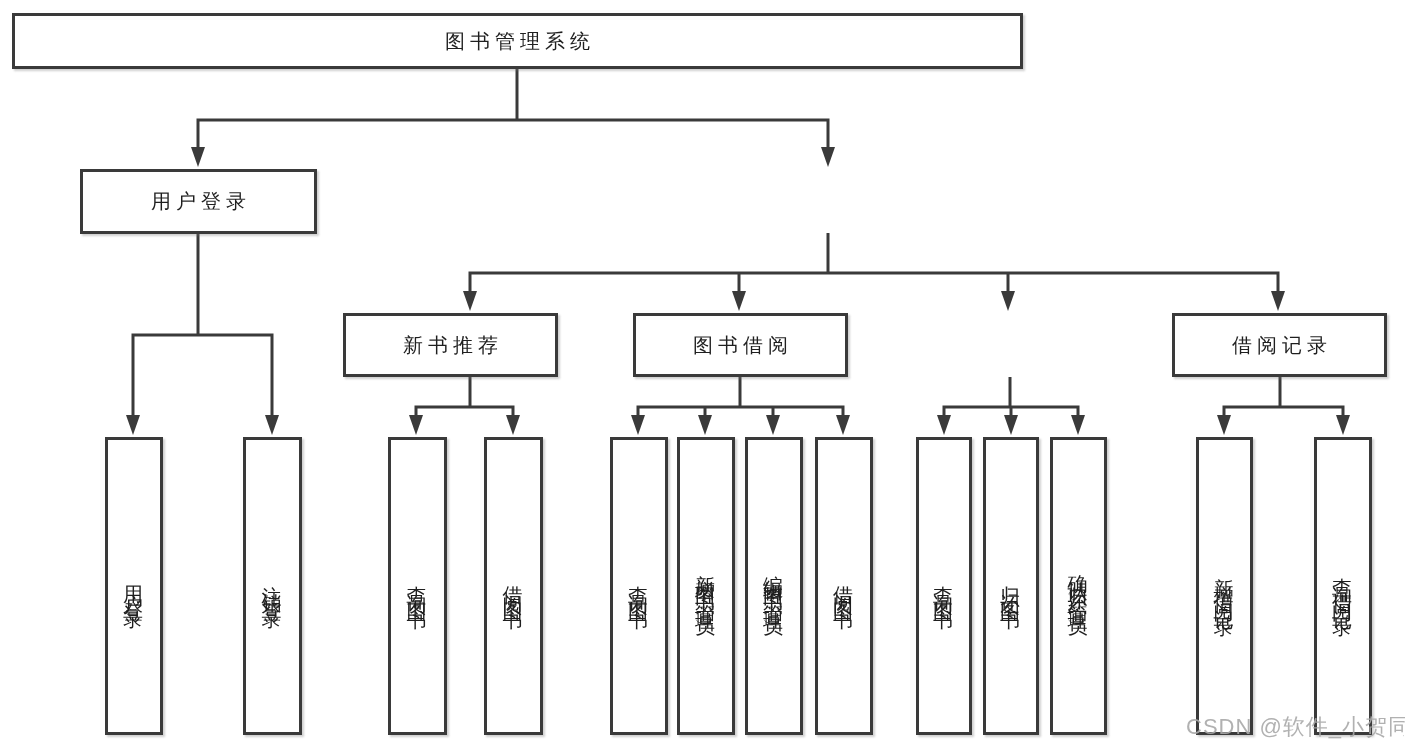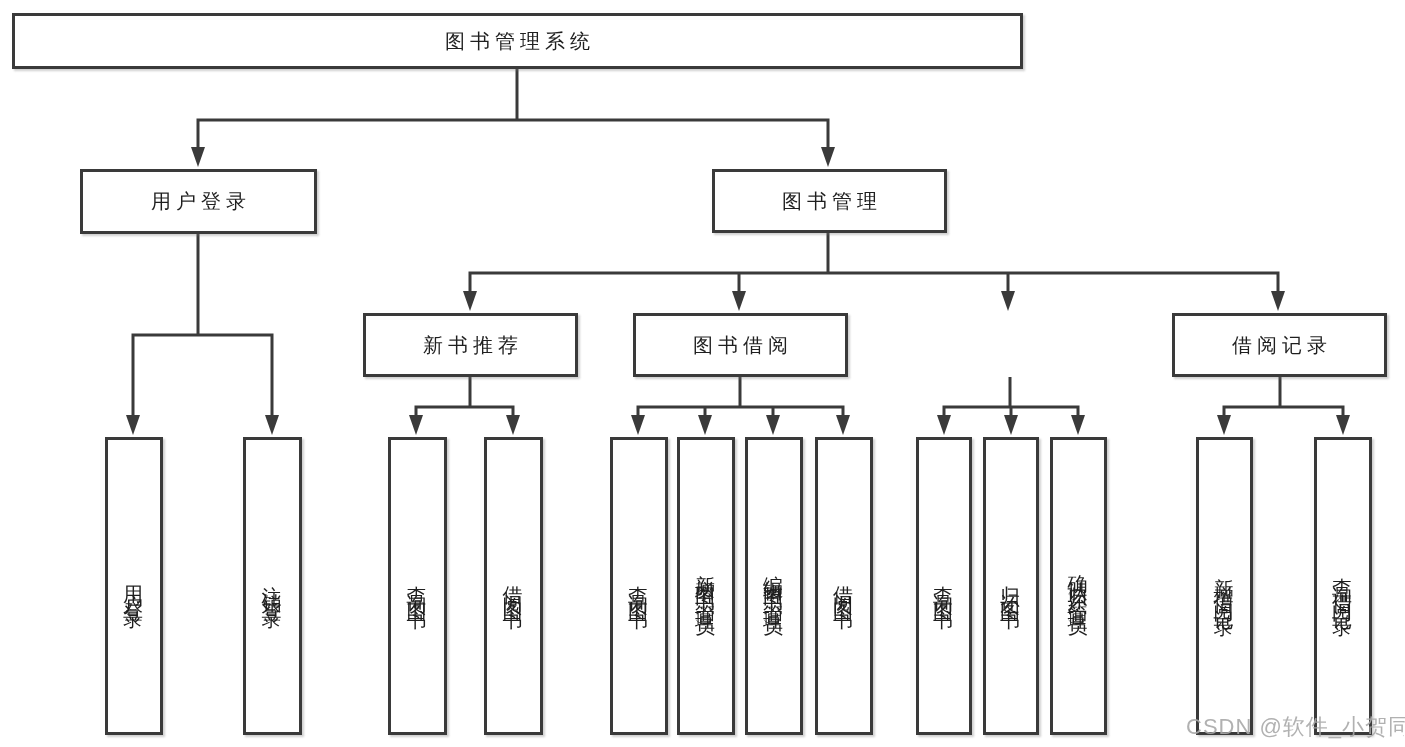--- a/index.html
+++ b/index.html
@@ -88,23 +88,22 @@
 
     <path class="wire" d="M1280,377 L1280,407"></path>
     <path class="wire" d="M1224,418 L1224,407 L1343,407 L1343,418"></path>
     <polygon class="head" points="1217,415 1231,415 1224,435"></polygon>
     <polygon class="head" points="1336,415 1350,415 1343,435"></polygon>
   </svg>
 
   <div class="node" style="left:12px;top:13px;width:1011px;height:56px;">图书管理系统</div>
 
   <div class="node" style="left:80px;top:169px;width:237px;height:65px;">用户登录</div>
-  <div class="node" style="left:712px;top:169px;width:235px;height:64px;">图书管理</div>
 
-  <div class="node" style="left:363px;top:313px;width:215px;height:64px;">新书推荐</div>
+  <div class="node" style="left:343px;top:313px;width:215px;height:64px;">新书推荐</div>
   <div class="node" style="left:633px;top:313px;width:215px;height:64px;">图书借阅</div>
   <div class="node" style="left:1172px;top:313px;width:215px;height:64px;">借阅记录</div>
 
   <div class="leaf" style="left:105px;width:58px;">用户登录</div>
   <div class="leaf" style="left:243px;width:59px;">注销登录</div>
 
   <div class="leaf" style="left:388px;width:59px;">查询图书</div>
   <div class="leaf" style="left:484px;width:59px;">借阅图书</div>
 
   <div class="leaf" style="left:610px;width:58px;">查询图书</div>

